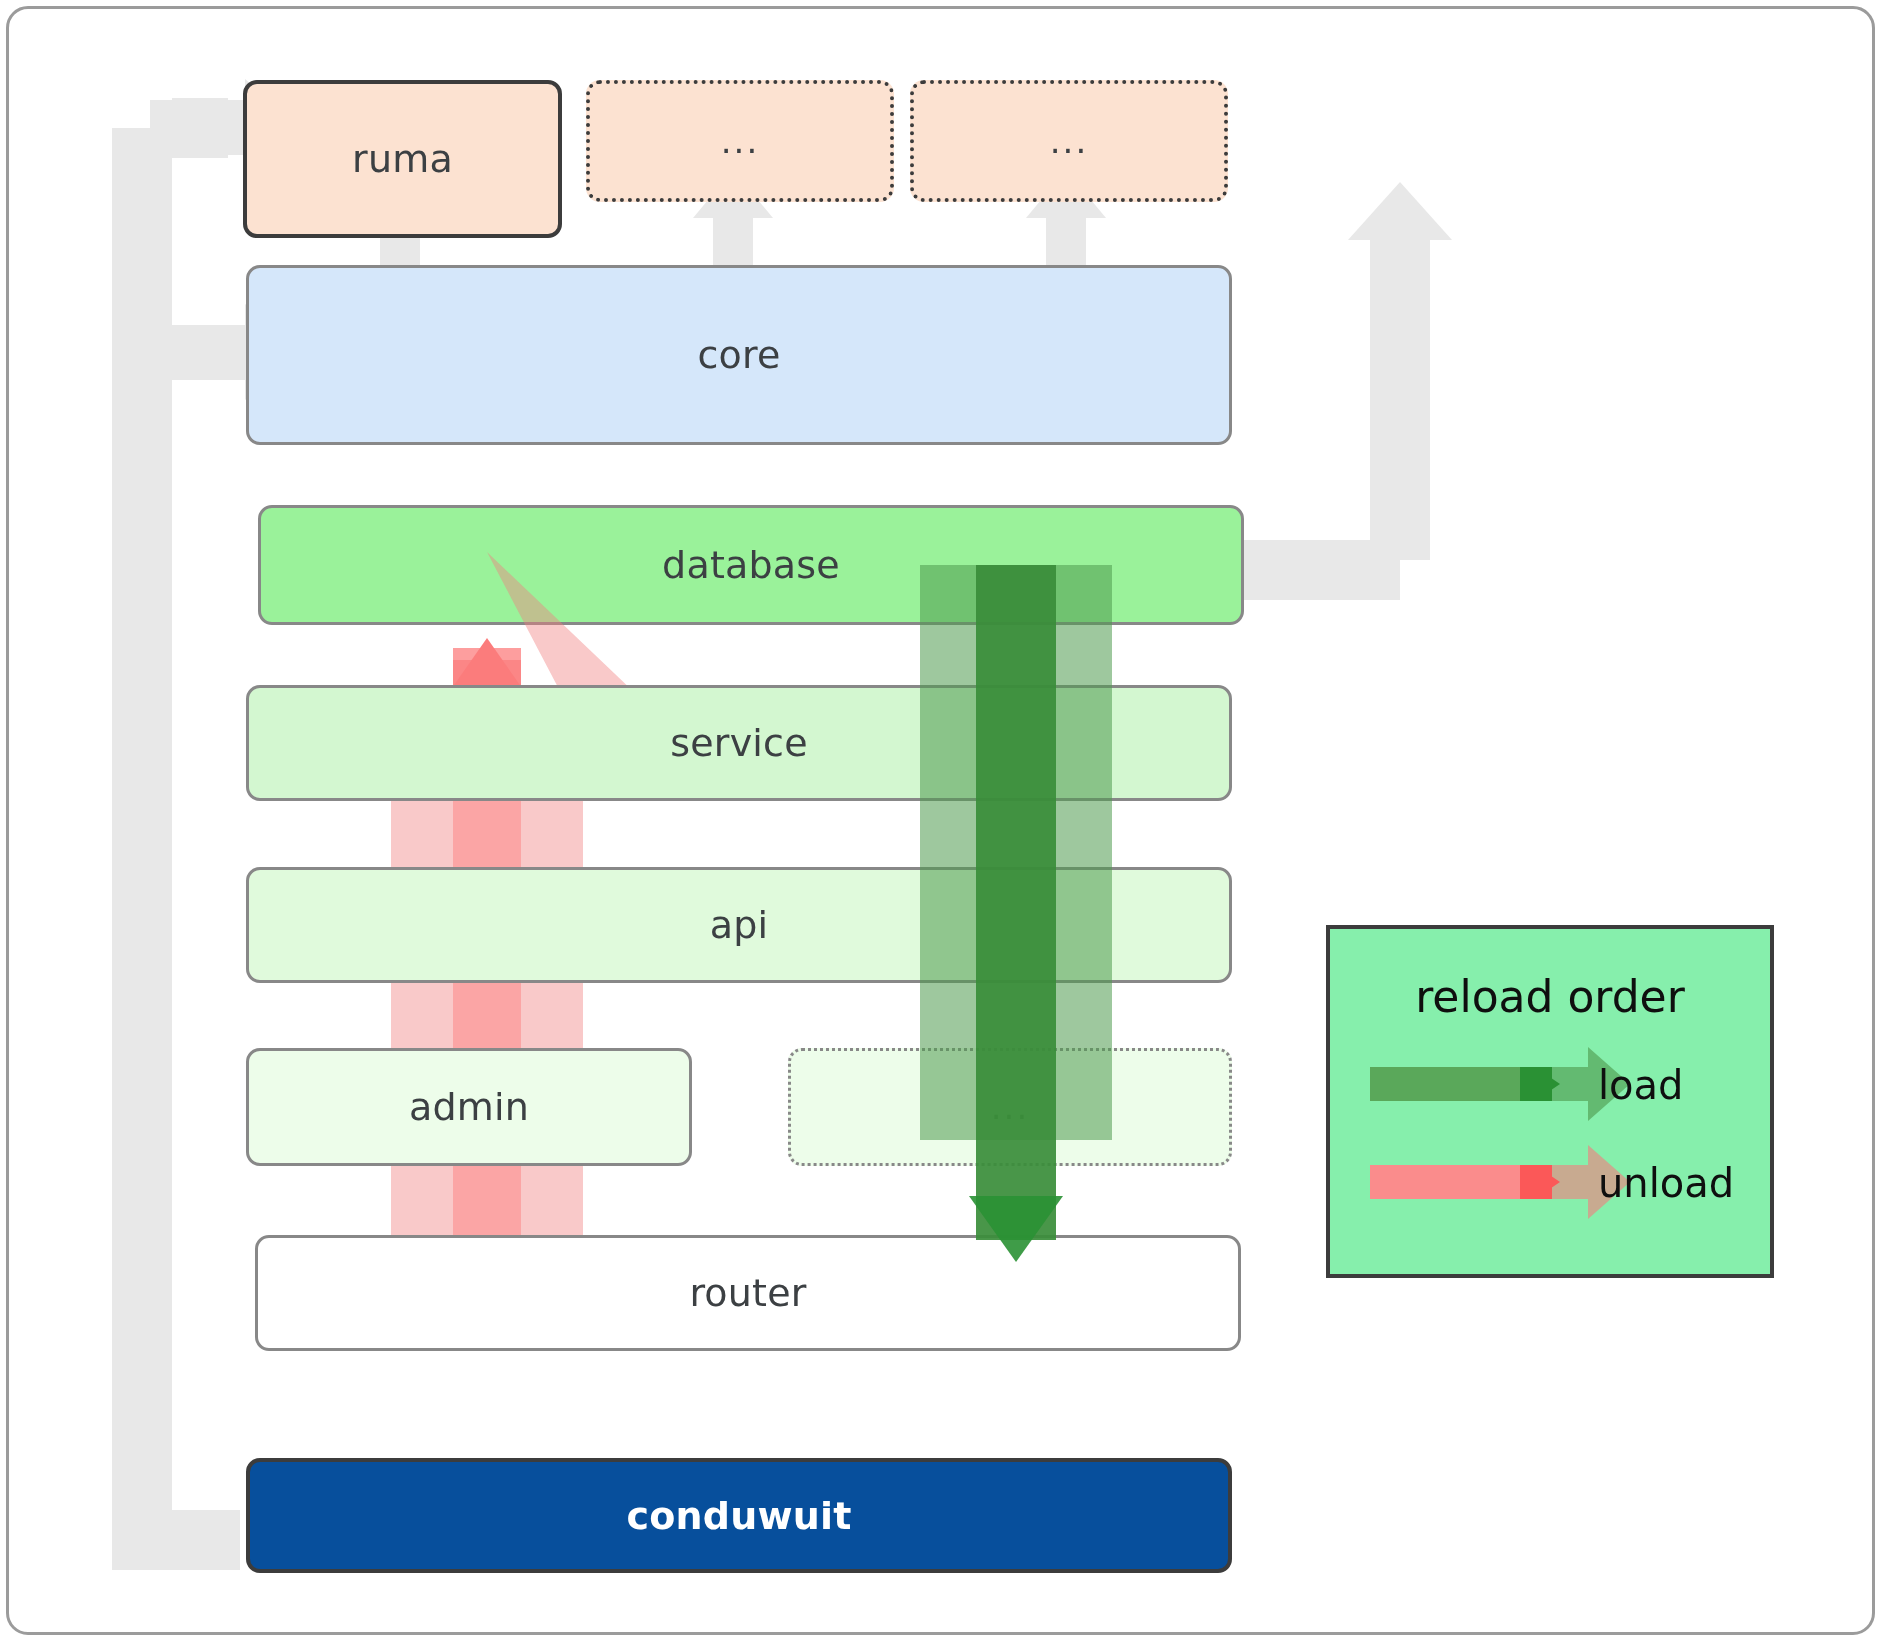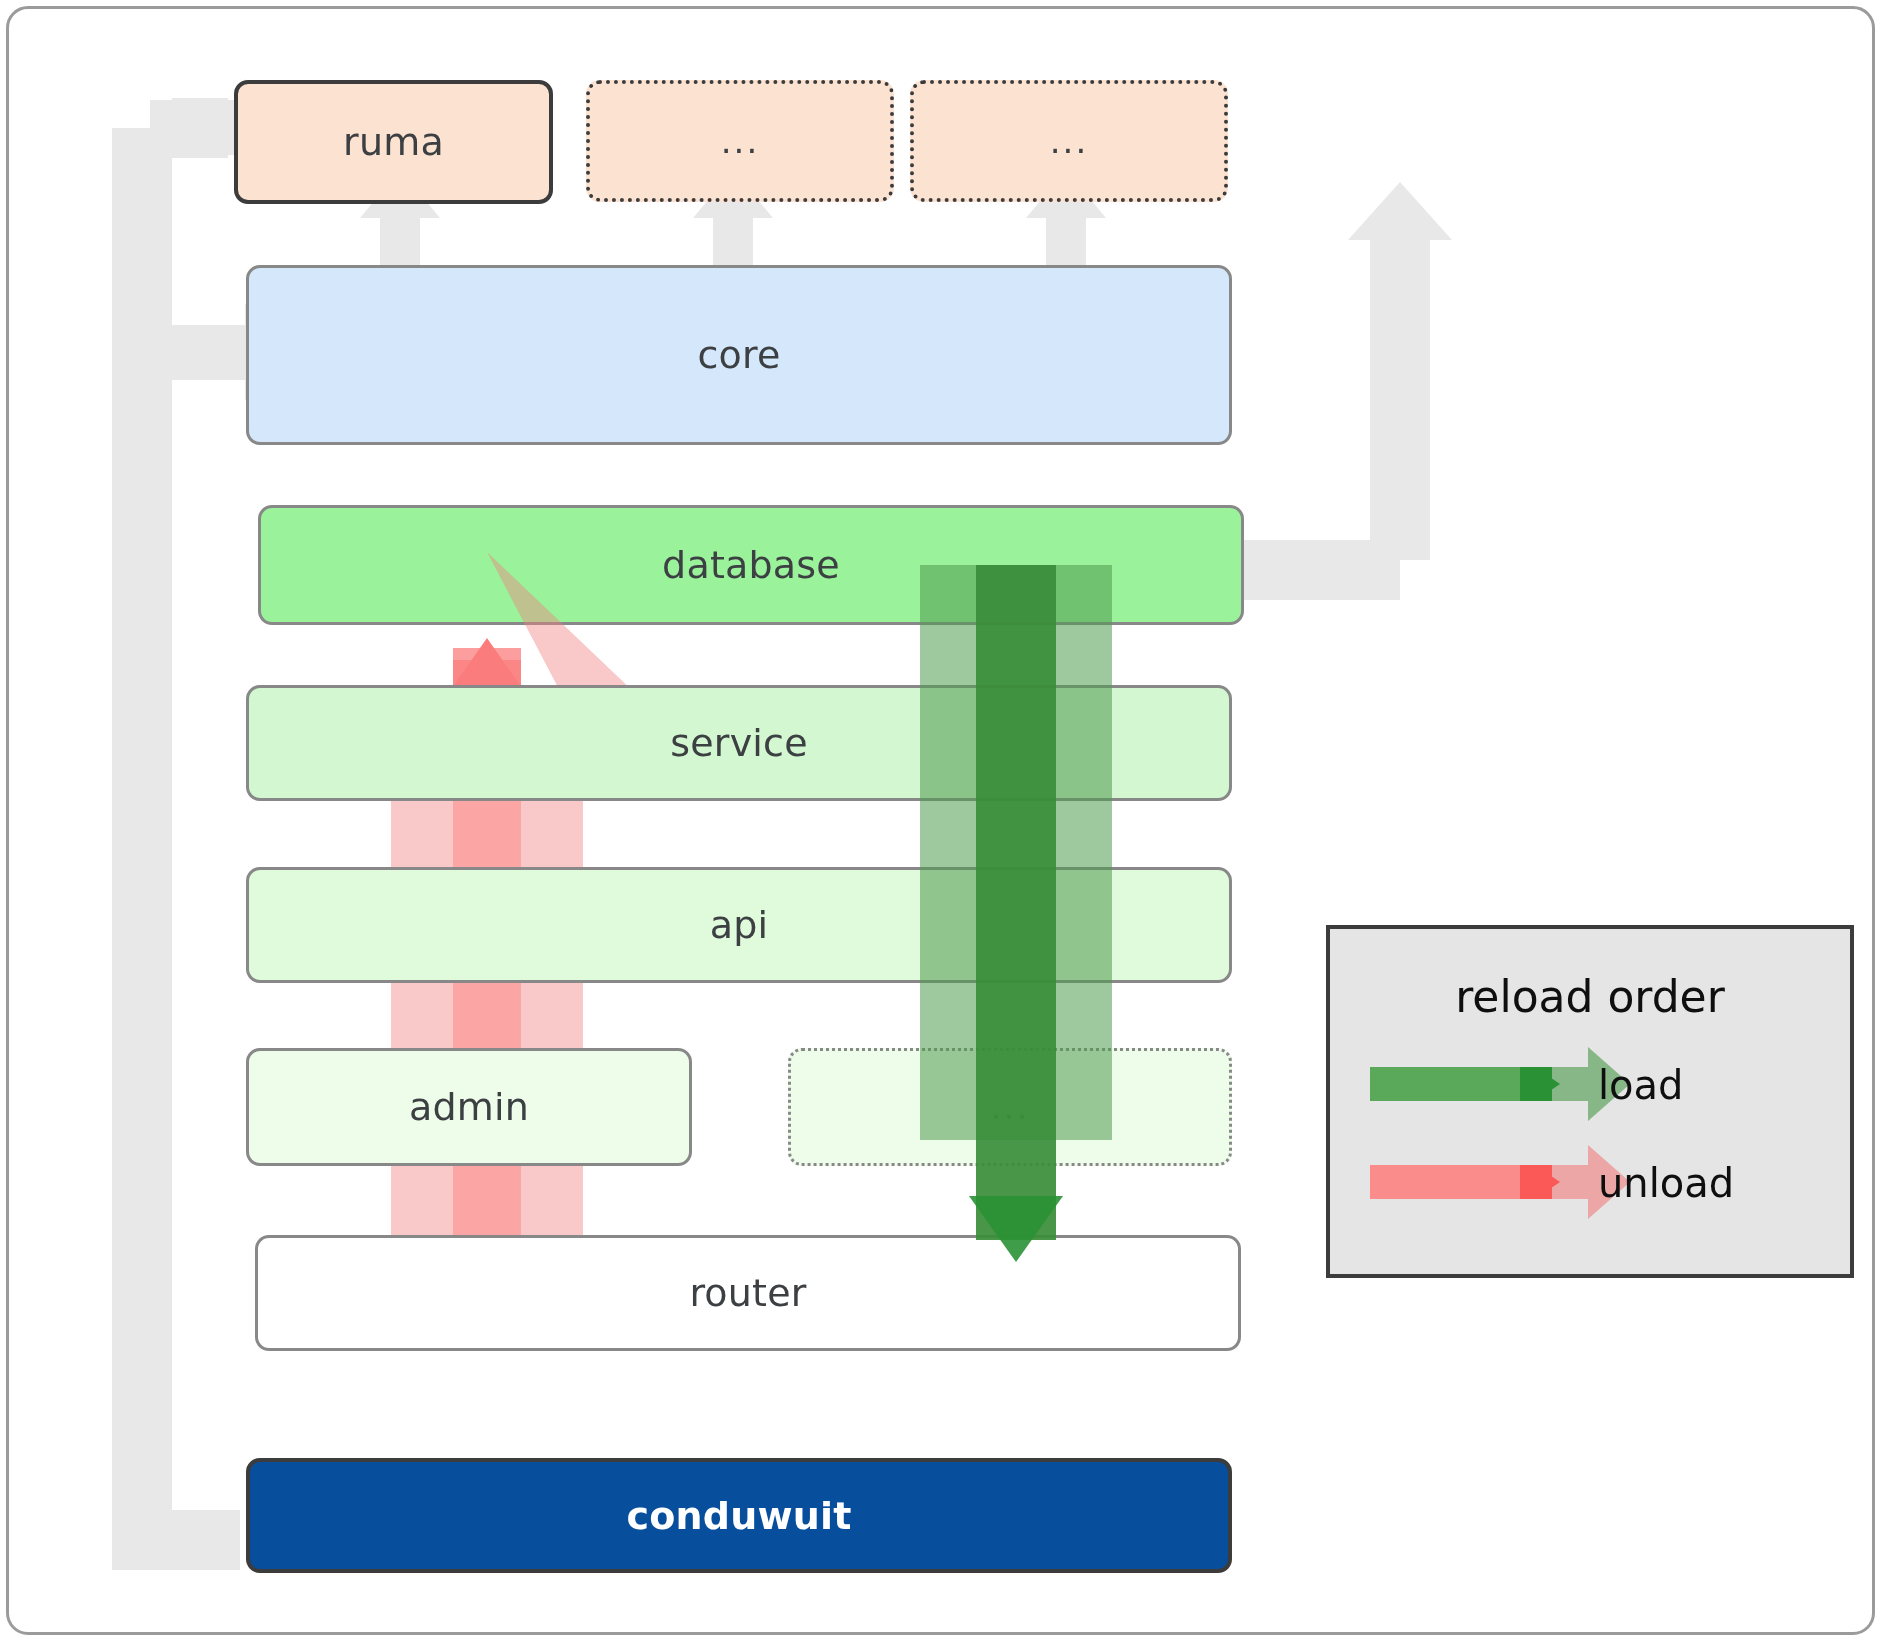--- a/index.html
+++ b/index.html
@@ -31,22 +31,22 @@
   
   .g1{background:#9af29a;}
   .g2{background:#d3f7d0;}
   .g3{background:#e0fadc;}
   .g4{background:#edfdea;}
   .white{background:#ffffff;margin-left:9px;}
   .navy{background:#074f9c;color:#ffffff;font-weight:bold;}
 
   
   #legend{
-    position:absolute;left:1326px;top:925px;width:528px;height:353px;
-    background:#e5e5e5;border:4px solid #3c3c3c;box-sizing:border-box;
+    position:absolute;left:1326px;top:925px;width:448px;height:353px;
+    background:#86efac;border:4px solid #3c3c3c;box-sizing:border-box;
   }
   #legend-title{
     position:absolute;left:0;top:42px;width:100%;text-align:center;
     font-size:44px;color:#0f0f0f;
   }
   .legend-label{
     position:absolute;font-size:40px;color:#0f0f0f;
   }
   svg.overlay{position:absolute;left:0;top:0;width:1883px;height:1643px;pointer-events:none;}
   svg.legend-svg{position:absolute;left:0;top:0;width:464px;height:353px;}
@@ -71,21 +71,21 @@
 
       <path d="M1232,540 L1400,540 L1400,600 L1232,600 Z"></path>
       <path d="M1370,560 L1430,560 L1430,240 L1452,240 L1400,182 L1348,240 L1370,240 Z"></path>
 
       <path d="M380,266 L380,218 L360,218 L400,170 L440,218 L420,218 L420,266 Z"></path>
       <path d="M713,266 L713,218 L693,218 L733,170 L773,218 L753,218 L753,266 Z"></path>
       <path d="M1046,266 L1046,218 L1026,218 L1066,170 L1106,218 L1086,218 L1086,266 Z"></path>
     </g>
   </svg>
 
-  <div class="node peach solid-dark" style="left:234px;top:80px;width:319px;height:124px;">
+  <div class="node peach solid-dark" style="left:243px;top:80px;width:319px;height:158px;">
     <span>ruma</span>
   </div>
   <div class="node peach dotted-dark dots" style="left:586px;top:80px;width:308px;height:122px;">
     <span>...</span>
   </div>
   <div class="node peach dotted-dark dots" style="left:910px;top:80px;width:318px;height:122px;">
     <span>...</span>
   </div>
 
   <div class="node blue solid-gray" style="left:246px;top:265px;width:986px;height:180px;">

